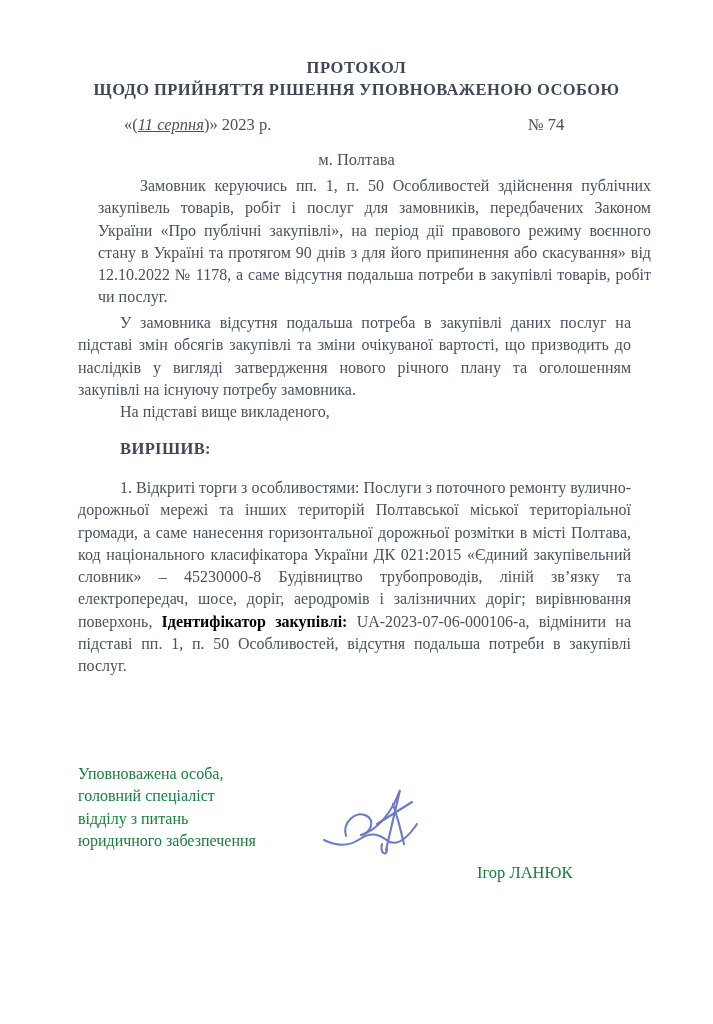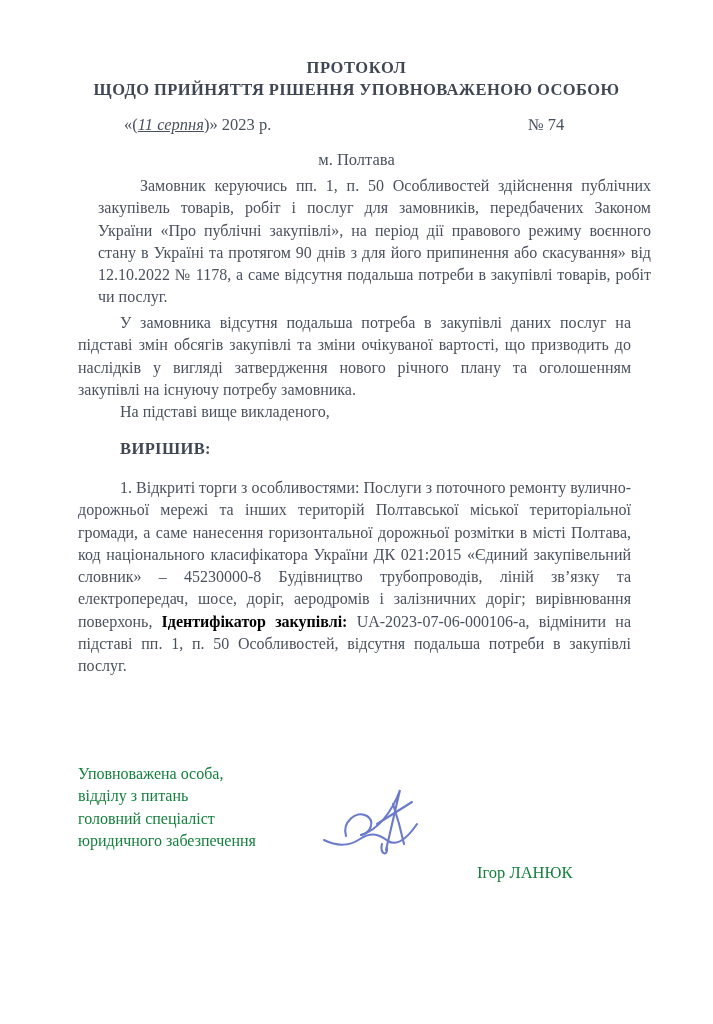--- a/index.html
+++ b/index.html
@@ -115,22 +115,22 @@
 
   <p class="para content-block p3 no-indent">На підставі вище викладеного,</p>
 
   <div class="decision-heading">ВИРІШИВ:</div>
 
   <p class="para content-block item1"><span>1. Відкриті торги з особливостями: Послуги з поточного ремонту вулично-дорожньої мережі та інших територій Полтавської міської територіальної громади, а саме нанесення горизонтальної дорожньої розмітки в місті Полтава, код національного класифікатора України ДК 021:2015 «Єдиний закупівельний словник» – 45230000-8 Будівництво трубопроводів, ліній зв’язку та електропередач, шосе, доріг, аеродромів і залізничних доріг; вирівнювання поверхонь, </span><b>Ідентифікатор закупівлі:</b><span> UA-2023-07-06-000106-а, відмінити на підставі пп. 1, п. 50 Особливостей, відсутня подальша потреби в закупівлі послуг.</span></p>
 
 
   <div class="sig-roles">
     <div>Уповноважена особа,</div>
+    <div>головний спеціаліст</div>
     <div>відділу з питань</div>
-    <div>головний спеціаліст</div>
     <div>юридичного забезпечення</div>
   </div>
 
   <svg class="sig-mark" viewBox="0 0 115 88" xmlns="http://www.w3.org/2000/svg">
     <g fill="none" stroke="#5b6cc4" stroke-width="2.1" stroke-linecap="round" opacity="0.9">
       <path d="M4 64 C 16 70, 28 71, 40 63 C 52 55, 60 59, 68 65 C 76 70, 86 64, 97 48"></path>
       <path d="M26 60 C 22 46, 36 34, 47 40 C 55 45, 51 57, 41 59"></path>
       <path d="M41 59 C 58 54, 72 36, 80 14 L 66 74"></path>
       <path d="M57 48 L 92 26"></path>
       <path d="M73 28 C 77 40, 81 54, 84 68"></path>

